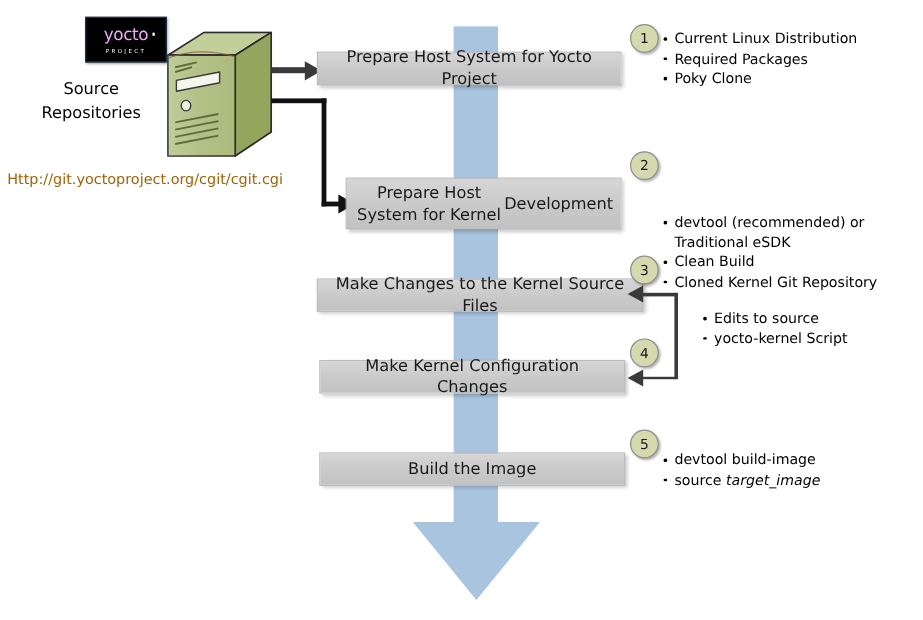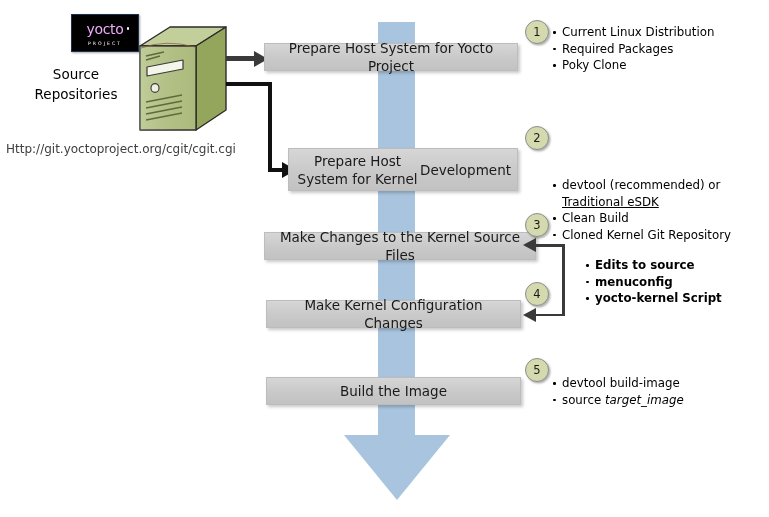--- a/index.html
+++ b/index.html
@@ -72,21 +72,21 @@
     font-weight: normal;
     color: #000000;
     line-height: 20px;
   }
 
   .repo-url {
     position: absolute;
     left: 6px;
     top: 142px;
     font-size: 12px;
-    color: #404040;
+    color: #a16207;
     white-space: nowrap;
   }
 
   
   .server {
     position: absolute;
     left: 138px;
     top: 26px;
     width: 90px;
     height: 110px;
@@ -195,21 +195,20 @@
     position: absolute;
     left: 2px;
     top: 7px;
     width: 2.6px;
     height: 2.6px;
     border-radius: 50%;
     background: #000000;
   }
   .notes li.cont {
     padding-left: 11px;
-    text-decoration: underline;
   }
   .notes li.cont::before { display: none; }
   .ital { font-style: italic; }
 </style>
 </head>
 <body>
 
 <div id="diagram">
 
   <div class="flow-arrow-shaft"></div>
@@ -322,24 +321,23 @@
 
   <div class="notes" style="left:551px; top:141px;margin-top:36px;">
     <ul>
       <li><span>devtool (recommended) or</span></li>
       <li class="cont"><span>Traditional eSDK</span></li>
       <li><span>Clean Build</span></li>
       <li><span>Cloned Kernel Git Repository</span></li>
     </ul>
   </div>
 
-  <div class="notes" style="left:584px; top:257px;font-weight:bold;">
+  <div class="notes" style="left:584px; top:257px;">
     <ul>
       <li><span>Edits to source</span></li>
-      <li><span>menuconfig</span></li>
       <li><span>yocto-kernel Script</span></li>
     </ul>
   </div>
 
   <div class="notes" style="left:551px; top:375px;">
     <ul>
       <li><span>devtool build-image</span></li>
       <li><span>source </span><span class="ital">target_image</span></li>
     </ul>
   </div>

